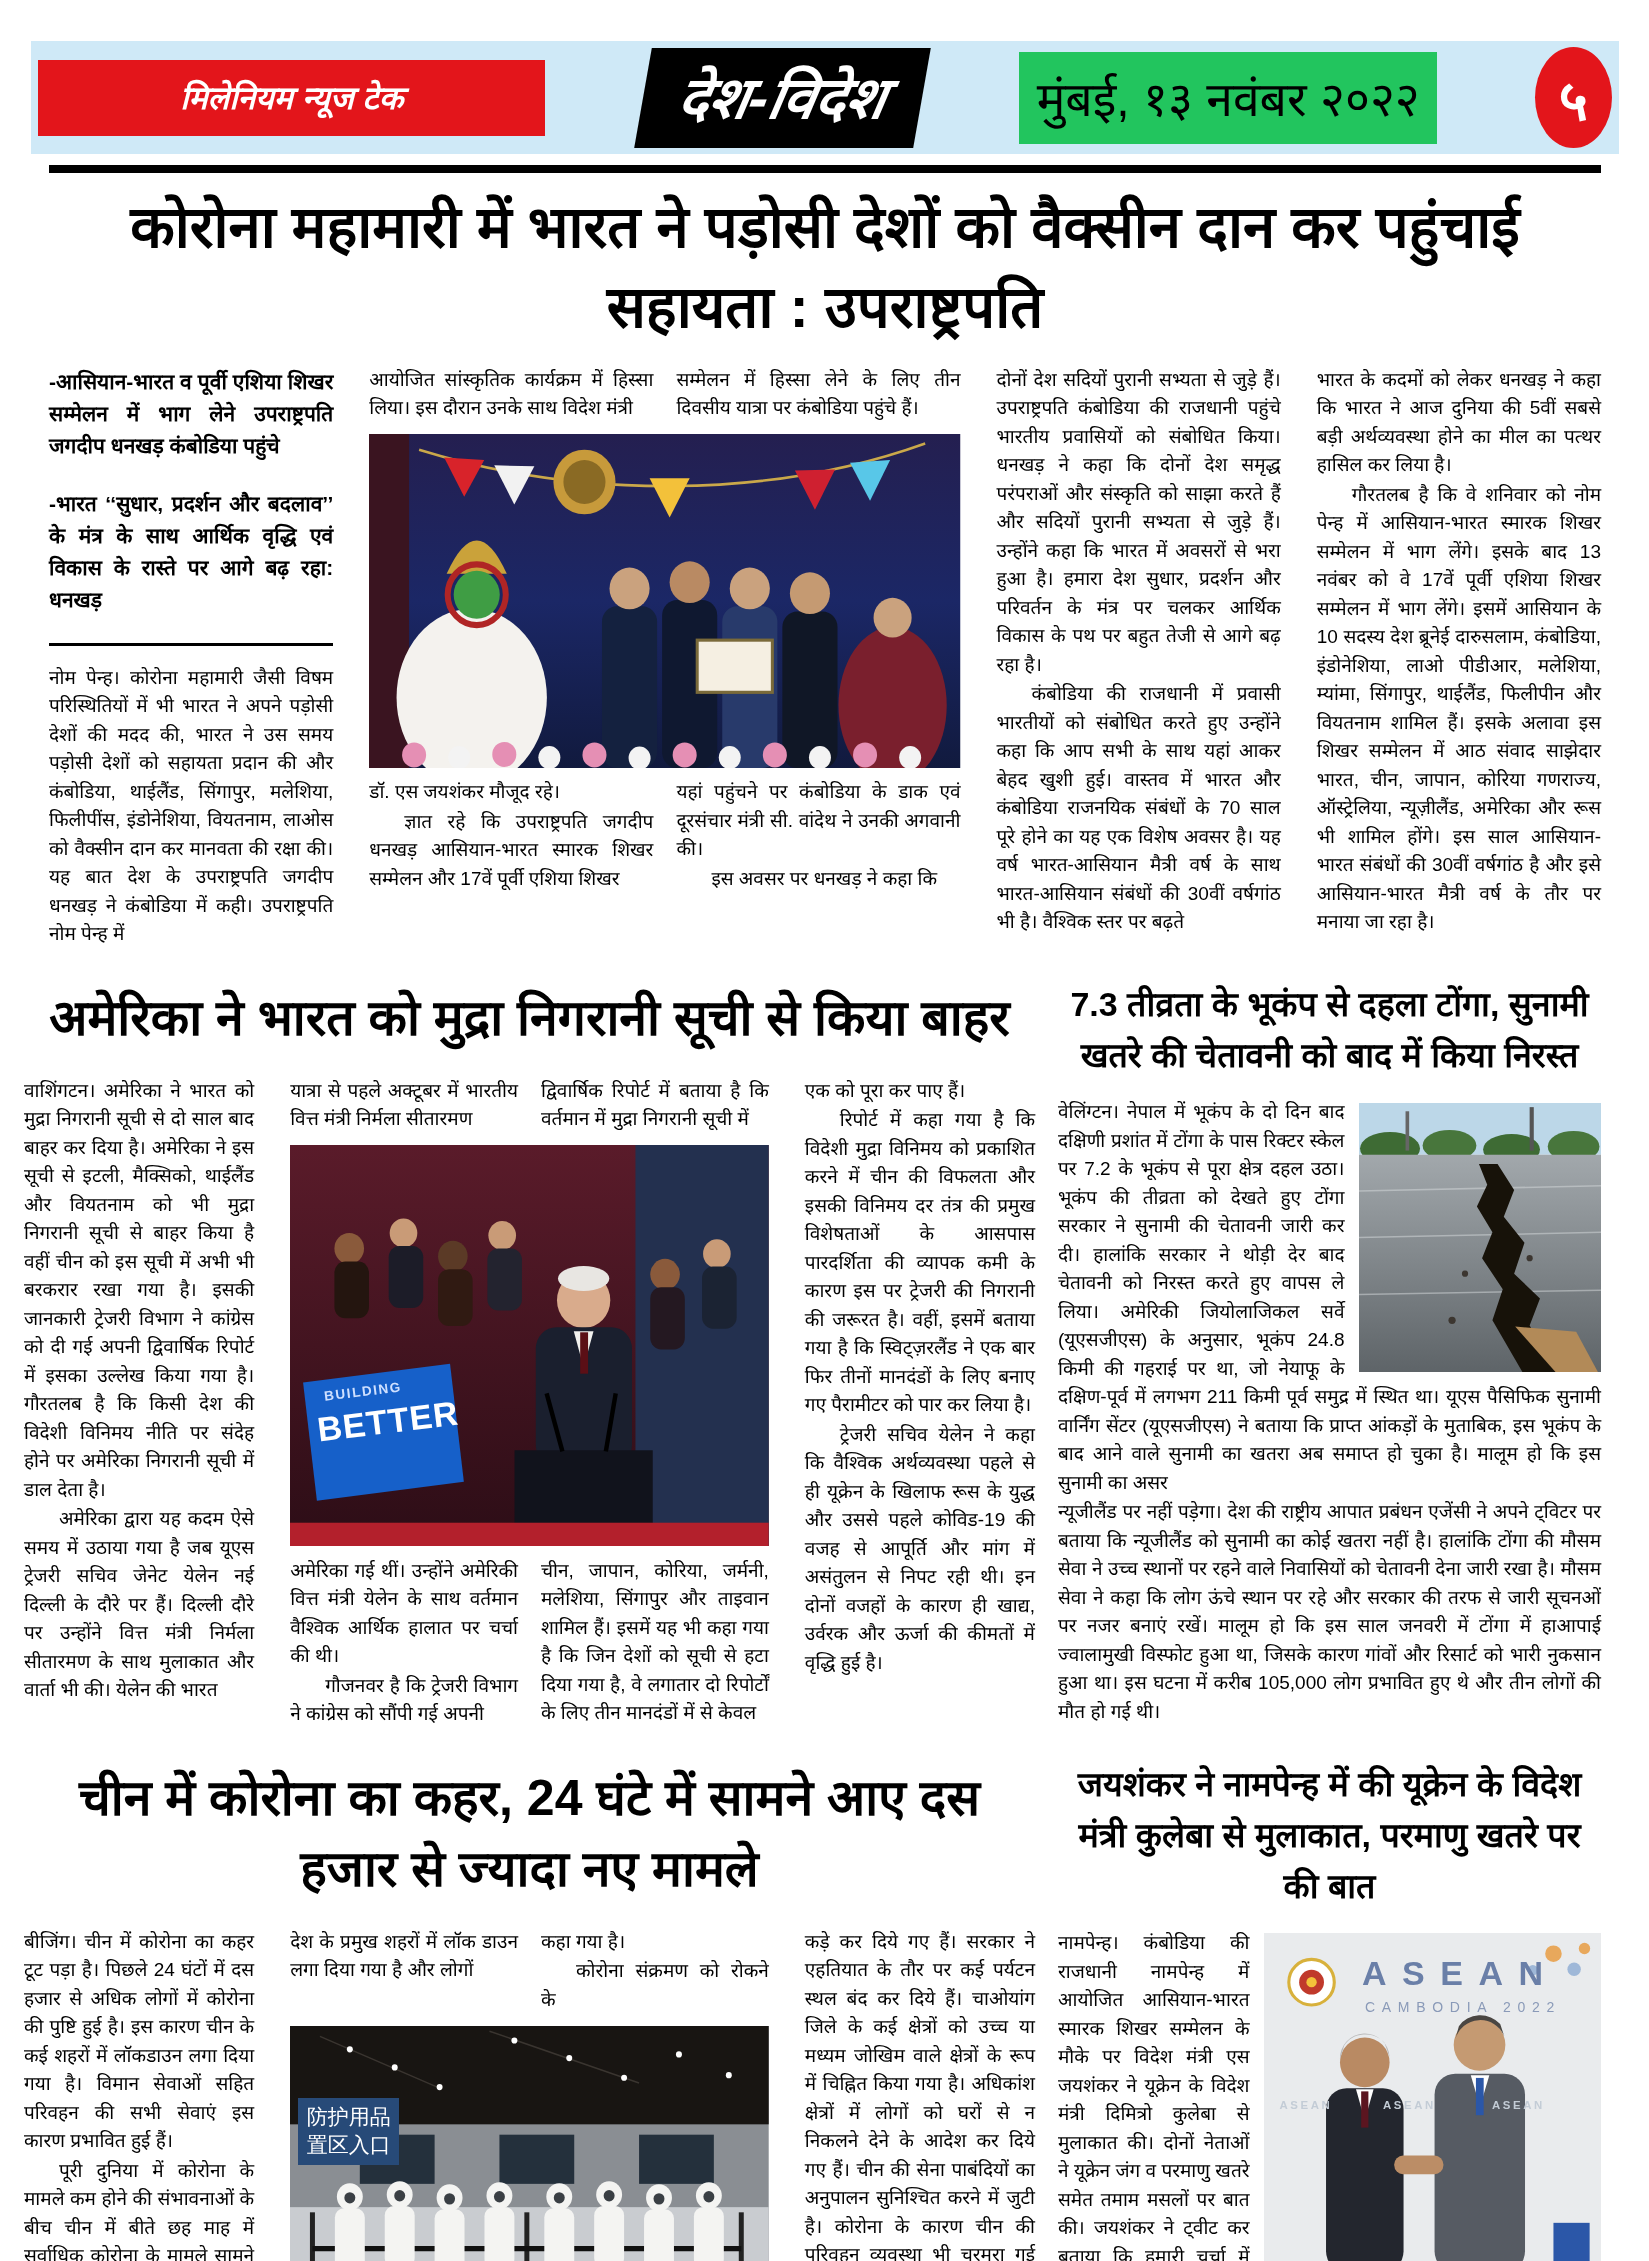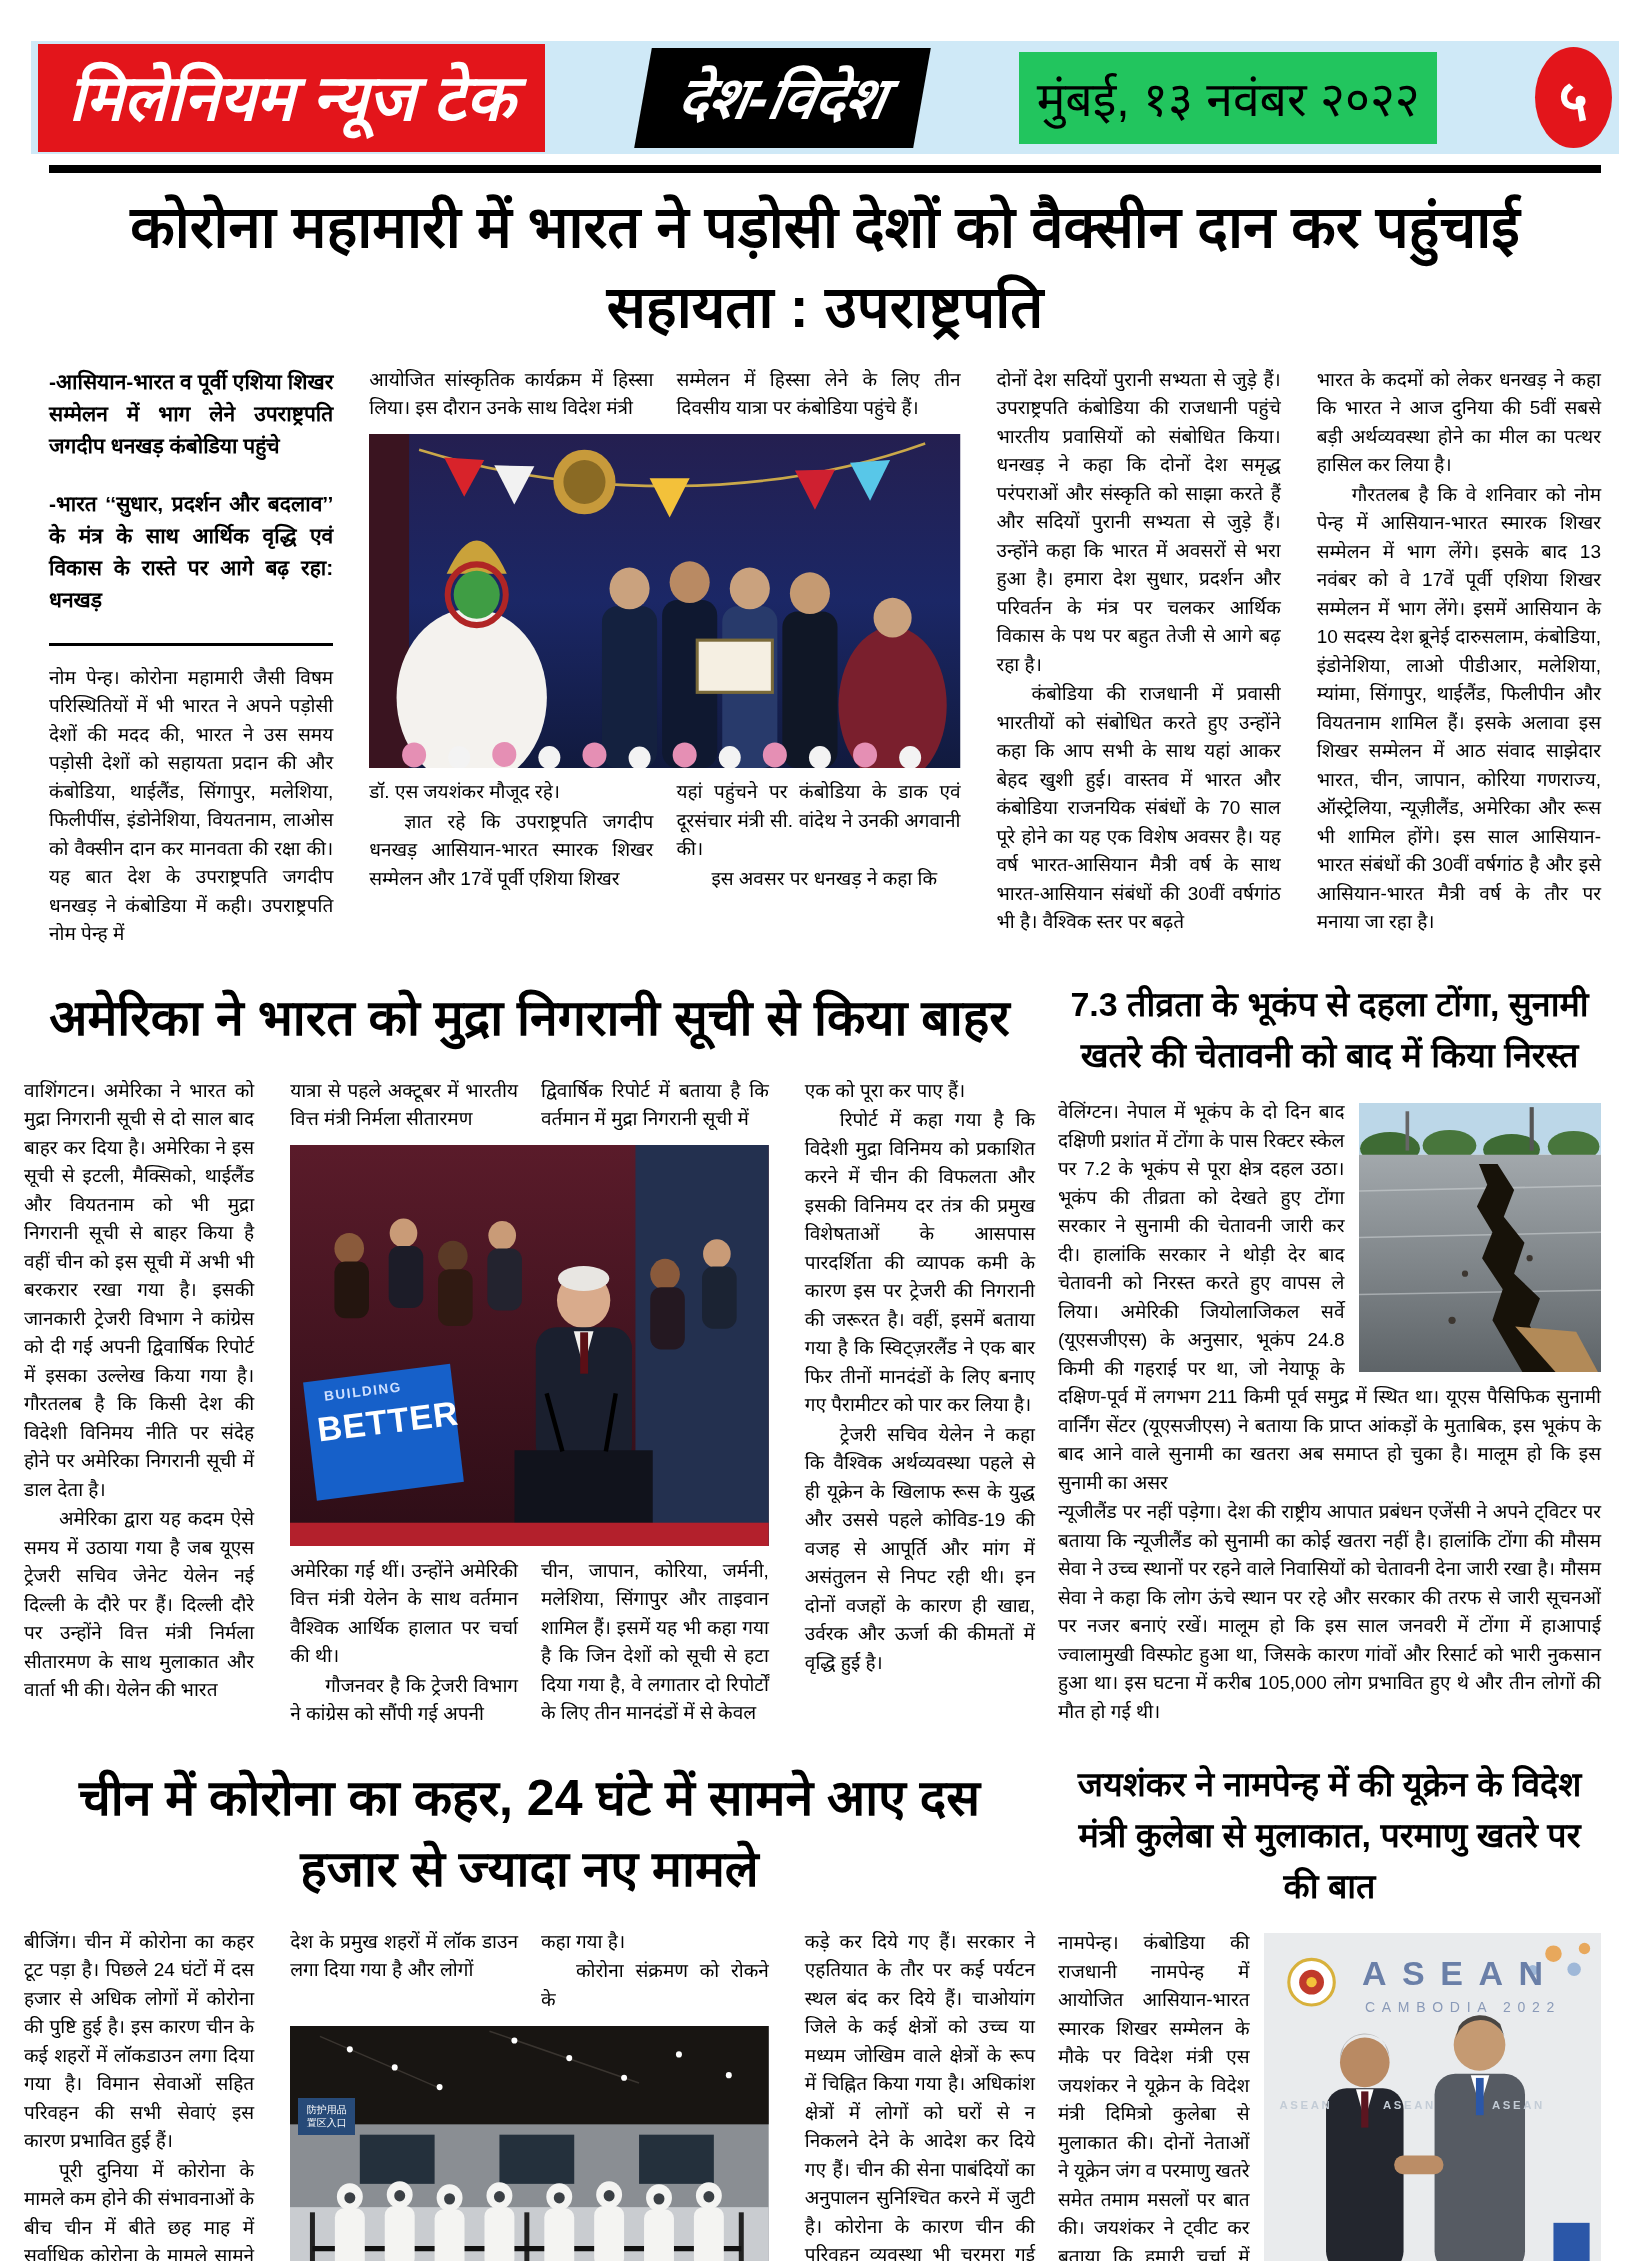--- a/index.html
+++ b/index.html
@@ -10,21 +10,21 @@
     font-family:"Liberation Sans", sans-serif; overflow:hidden;
   }
   
   .masthead {
     margin:41px 31px 0; height:113px; background:#cfe9f7;
     display:flex; align-items:center; justify-content:space-between;
     padding:0 7.2px; gap:15.5px;
   }
   .logo-box {
     background:#e3151b; color:#fff; font-weight:bold; font-style:italic;
-    font-size:64px; line-height:1; padding:22px 24px; min-width:507px;
+    font-size:32px; line-height:1; padding:22px 24px; min-width:507px;
     text-align:center; white-space:nowrap;
   }
   .section-flag {
     background:#000; color:#fff; font-weight:bold; font-style:italic;
     font-size:58px; line-height:1; padding:21px 36px;
     transform:skewX(-10deg); white-space:nowrap;
   }
   .section-flag span { display:inline-block; }
   .date-box {
     background:#22c55e; color:#000; font-weight:normal; font-size:48px;
@@ -80,21 +80,21 @@
   .lead-photo { height:334px; }
   .biden-photo { height:401px; }
   .china-photo { height:339px; }
   .float-photo { float:right; margin:4.1px 0 8.3px 14.5px; }
   .tonga-photo { width:242px; height:269px; }
   .jai-photo { width:337px; height:339px; background:#e9ebed; }
 
   .overlay { position:absolute; white-space:nowrap; }
   .sign-building { left:34px; top:239px; color:#cfe0ff; font-size:13.5px; font-weight:bold; transform:rotate(-7deg); letter-spacing:1.6px; }
   .sign-better { left:27px; top:257px; color:#fff; font-size:34px; font-weight:800; transform:rotate(-7deg); letter-spacing:1px; }
-  .china-sign { left:8.3px; top:72px; background:#274a78; color:#fff; font-size:10px; line-height:1.35; padding:5.2px 8.3px; text-align:center; }
+  .china-sign { left:8.3px; top:72px; background:#274a78; color:#fff; font-size:21px; line-height:1.35; padding:5.2px 8.3px; text-align:center; }
   .asean-line1 { left:98px; top:21px; color:#6a7fa8; font-size:34px; font-weight:bold; letter-spacing:15.5px; }
   .asean-line2 { left:101px; top:66px; color:#8a9ab8; font-size:14px; letter-spacing:6.7px; }
   .asean-wm { color:#c3ccd6; font-size:11.4px; font-weight:bold; letter-spacing:2.6px; top:166px; }
   .wm1 { left:15.5px; } .wm2 { left:119px; } .wm3 { left:228px; }
 
   .clearfix::after { content:""; display:block; clear:both; }
 </style>
 </head>
 <body>
 

